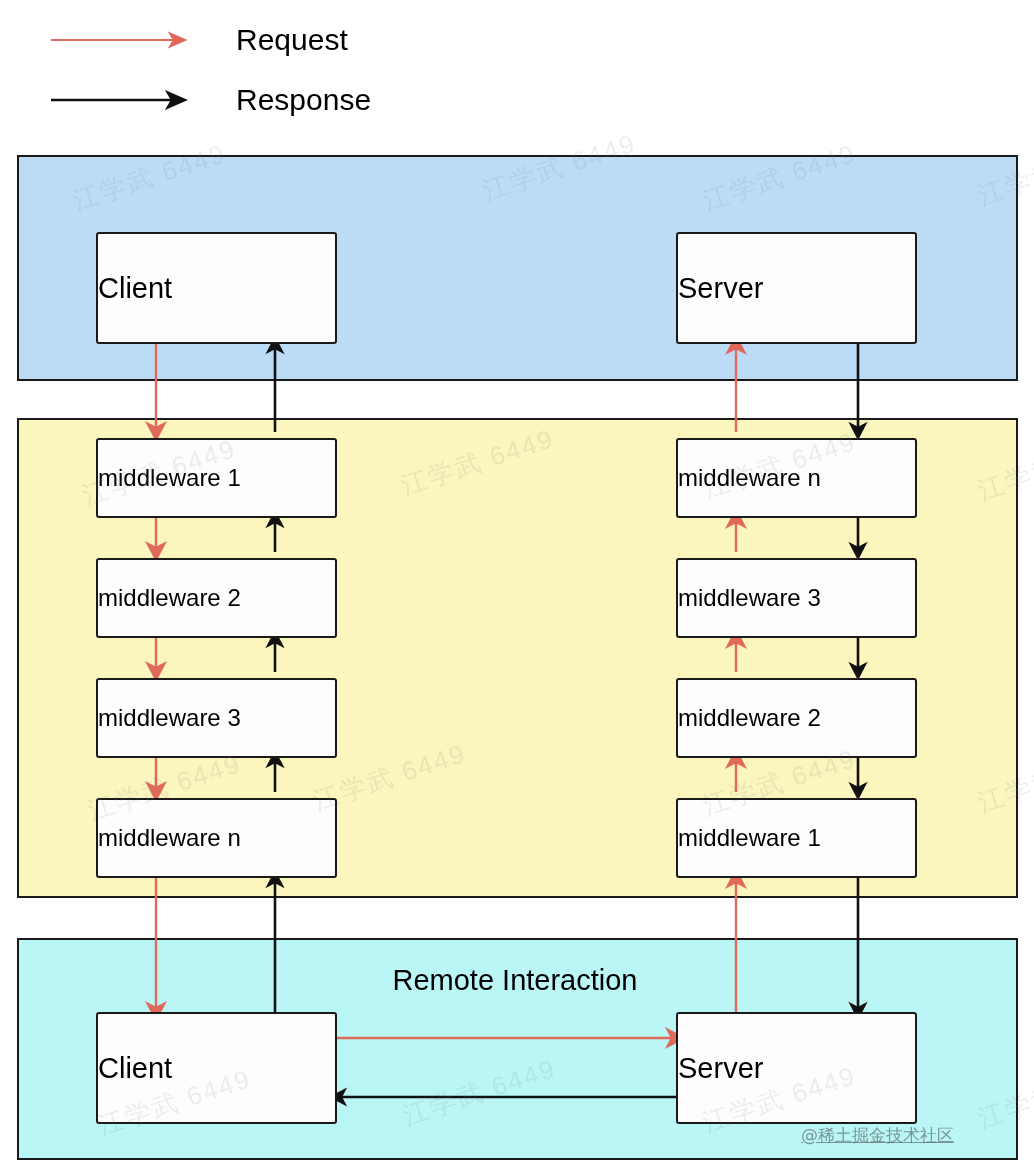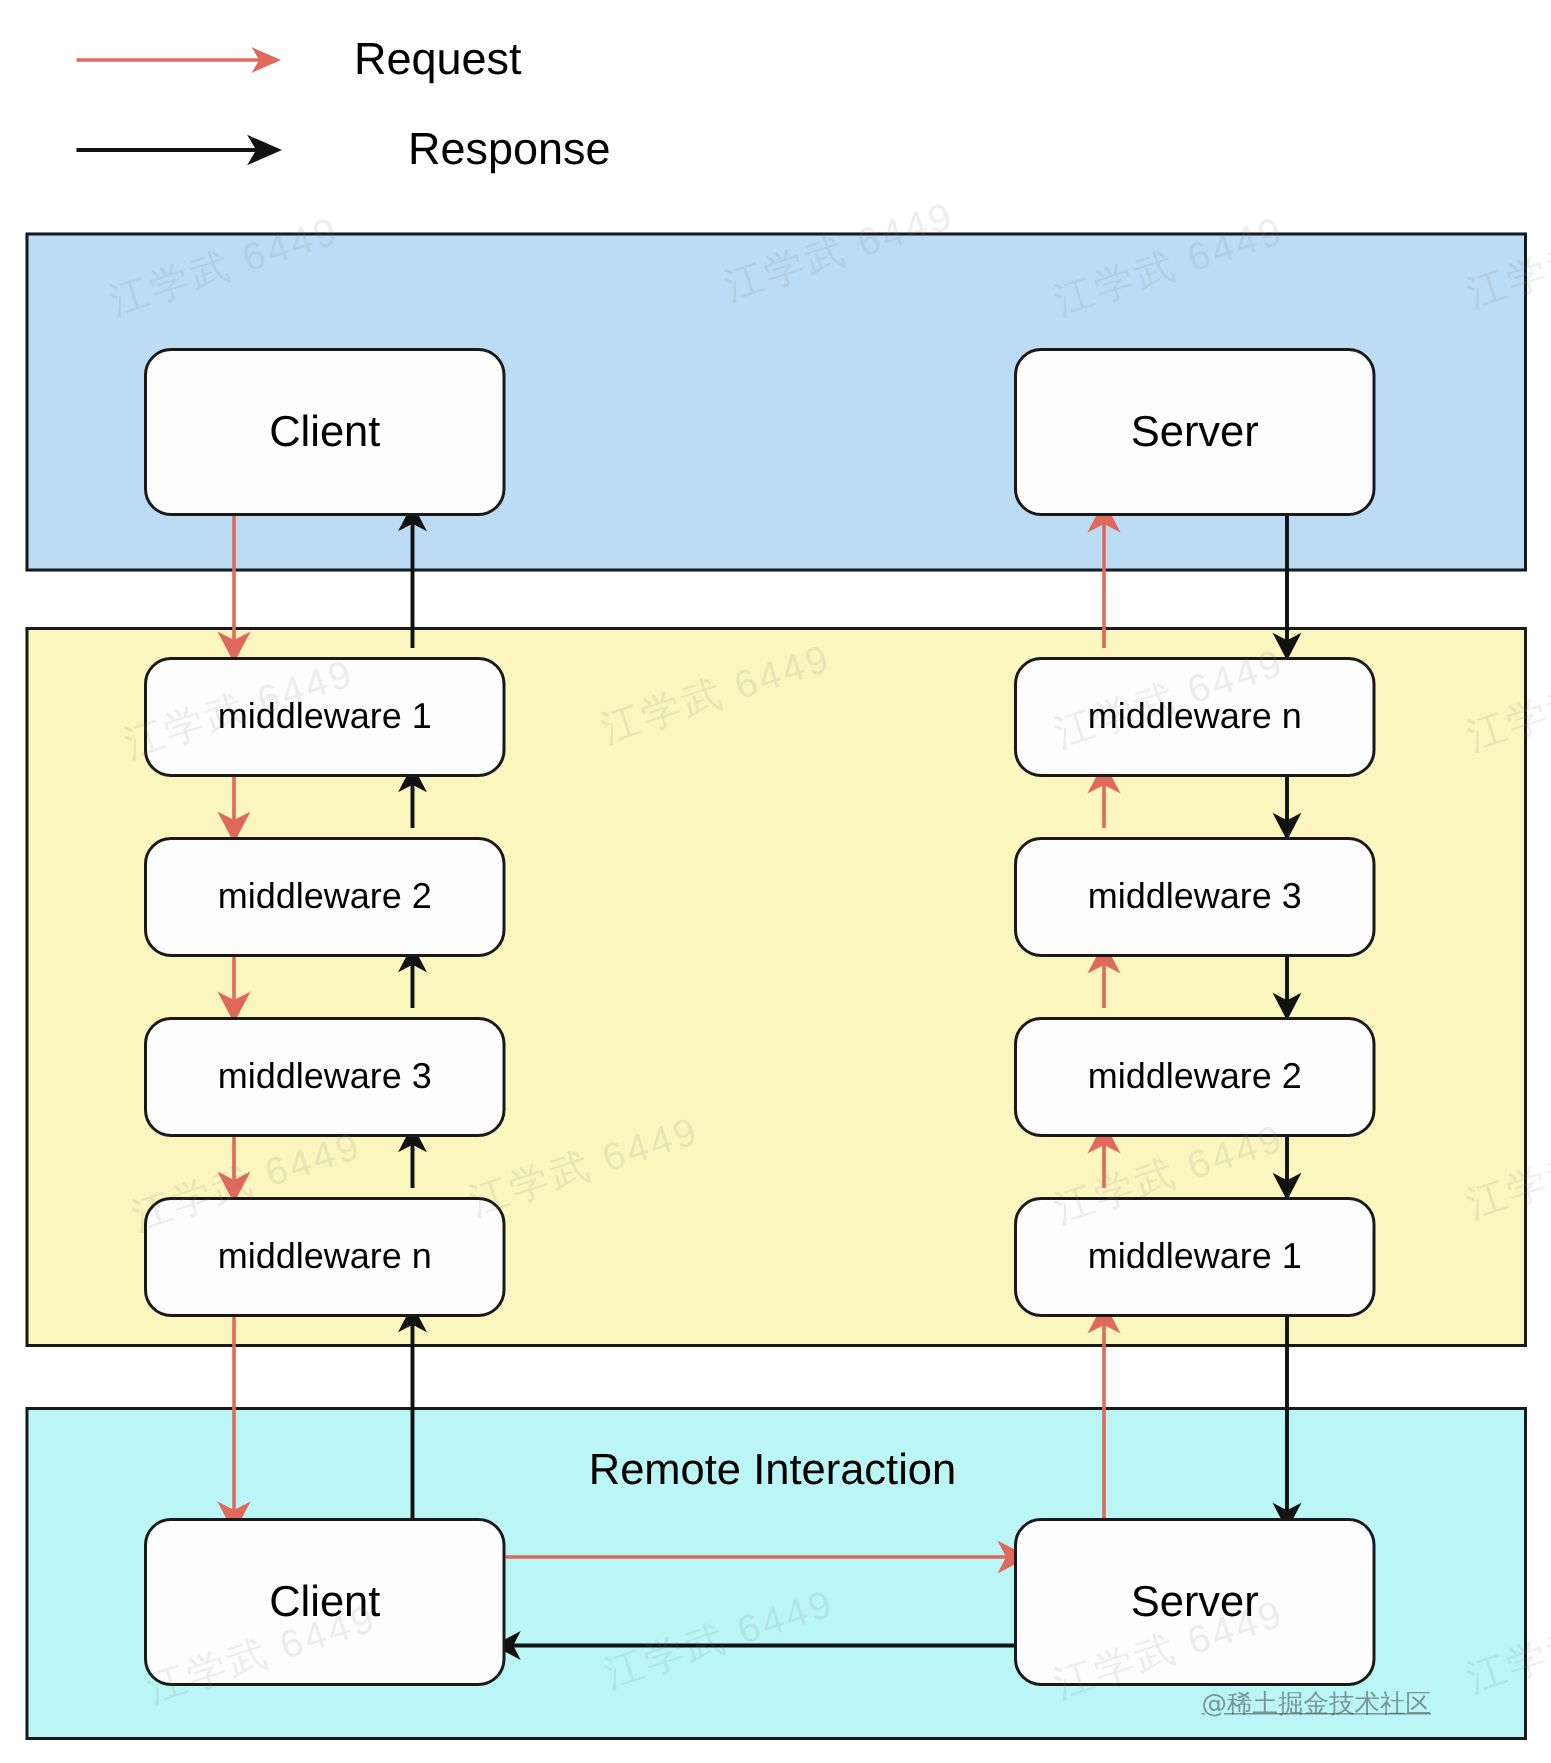--- a/index.html
+++ b/index.html
@@ -50,24 +50,24 @@
     white-space: nowrap;
     z-index: 4;
   }
 
   
   .node {
     position: absolute;
     box-sizing: border-box;
     background: #fdfdfd;
     border: 2.5px solid #1a1a1a;
-    border-radius: 18px;
+    border-radius: 3px;
     display: flex;
     align-items: center;
-    justify-content: center;
+    justify-content: flex-start;
     color: #000;
     z-index: 4;
   }
   .node.big { font-size: 29px; }
   .node.mw  { font-size: 24px; }
 
   
   #arrows {
     position: absolute;
     left: 0; top: 0;
@@ -107,21 +107,21 @@
       <defs>
         <marker id="lg-red" markerWidth="9" markerHeight="9" refX="7.4" refY="4.5" orient="auto">
           <path d="M0,0.6 L9,4.5 L0,8.4 L2.3,4.5 Z" fill="#e1695c"></path>
         </marker>
       </defs>
       <line x1="3" y1="18" x2="136" y2="18" stroke="#e1695c" stroke-width="2.2" marker-end="url(#lg-red)"></line>
     </svg>
     <span class="legend-label" style="margin-left:38px;">Request</span>
   </div>
 
-  <div class="legend-row" style="left:48px; top:82px;gap:36px;">
+  <div class="legend-row" style="left:48px; top:82px;">
     <svg class="legend-svg" width="150" height="36" viewBox="0 0 150 36">
       <defs>
         <marker id="lg-blk" markerWidth="9" markerHeight="9" refX="7.4" refY="4.5" orient="auto">
           <path d="M0,0.6 L9,4.5 L0,8.4 L2.3,4.5 Z" fill="#111111"></path>
         </marker>
       </defs>
       <line x1="3" y1="18" x2="136" y2="18" stroke="#111111" stroke-width="2.6" marker-end="url(#lg-blk)"></line>
     </svg>
     <span class="legend-label" style="margin-left:38px;">Response</span>
   </div>

